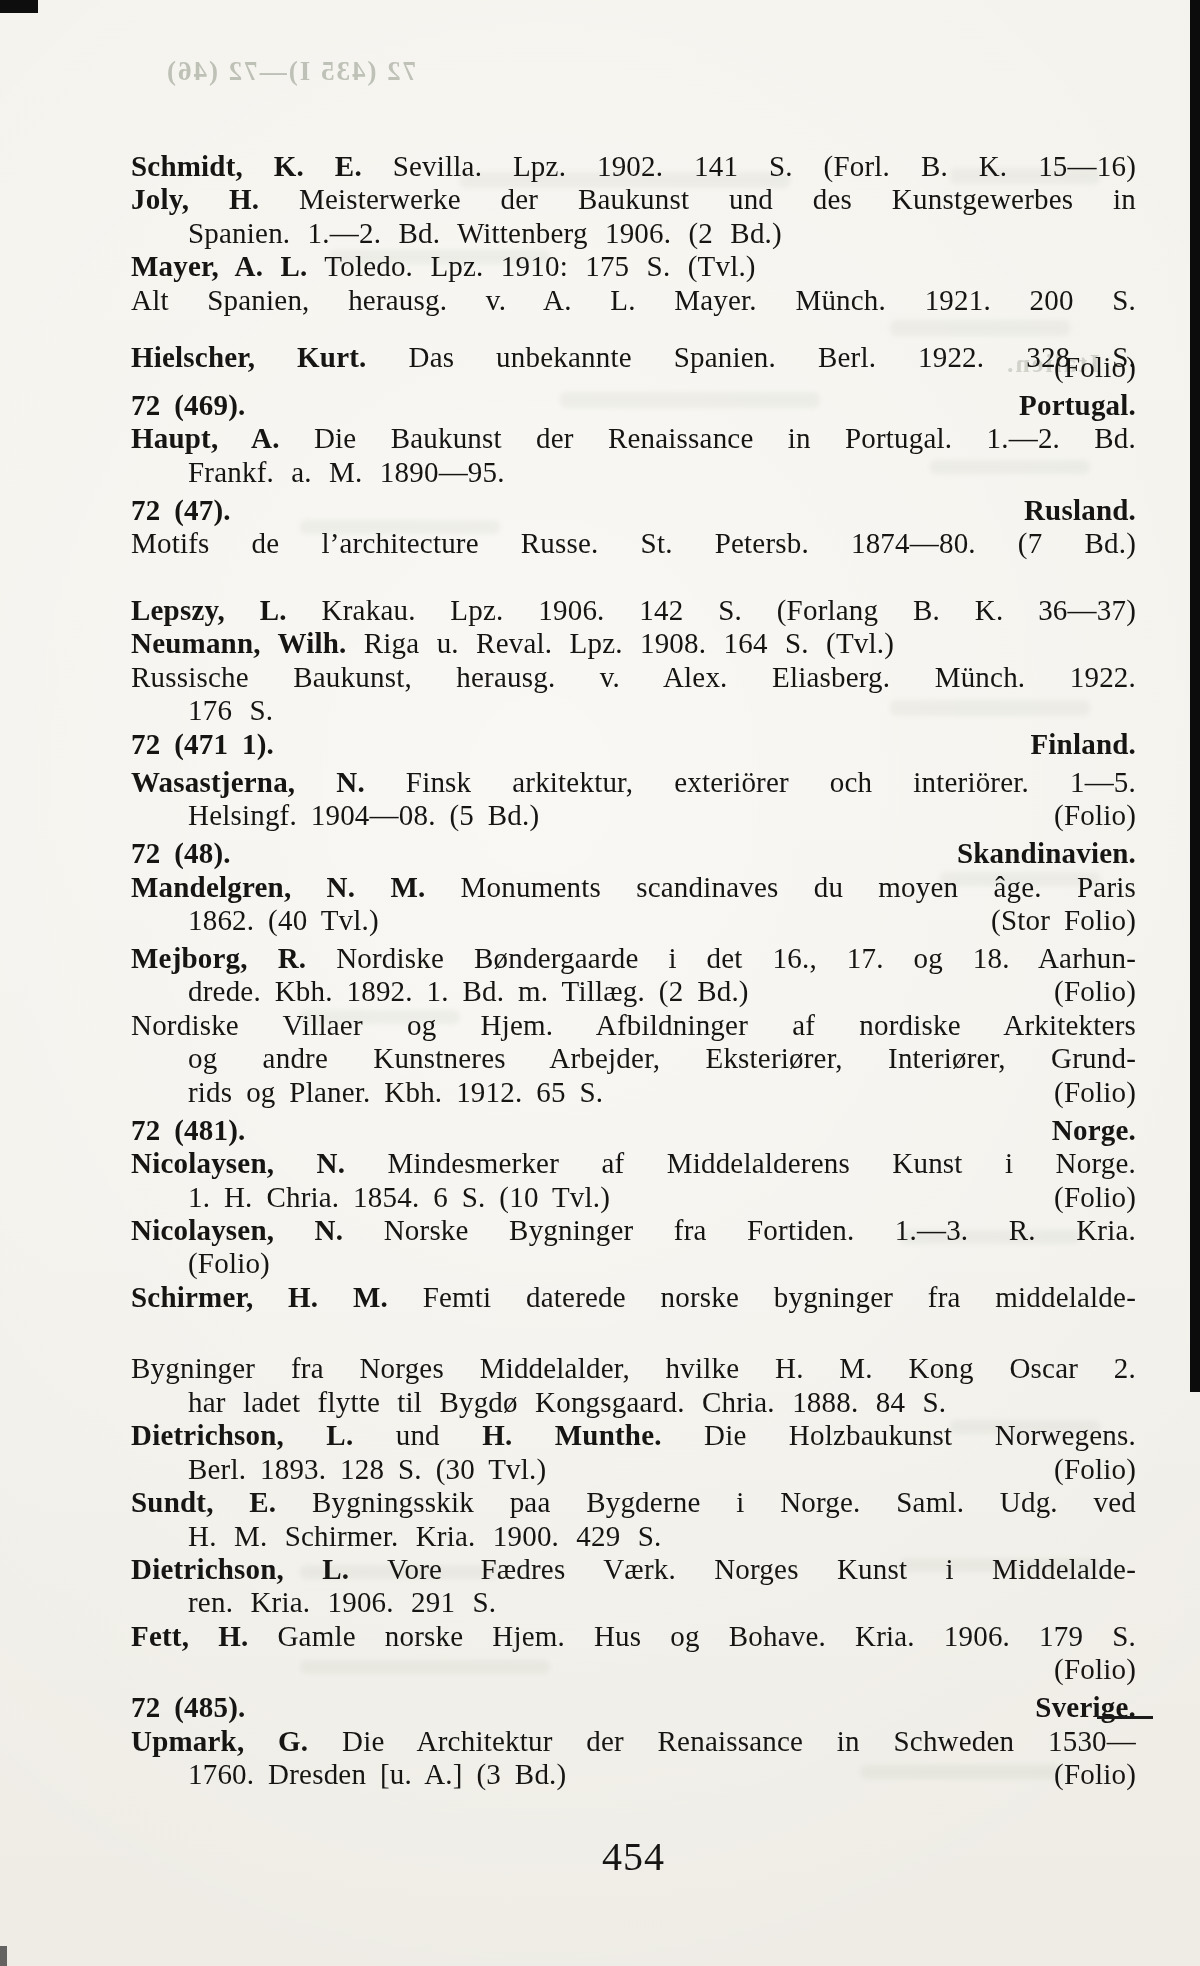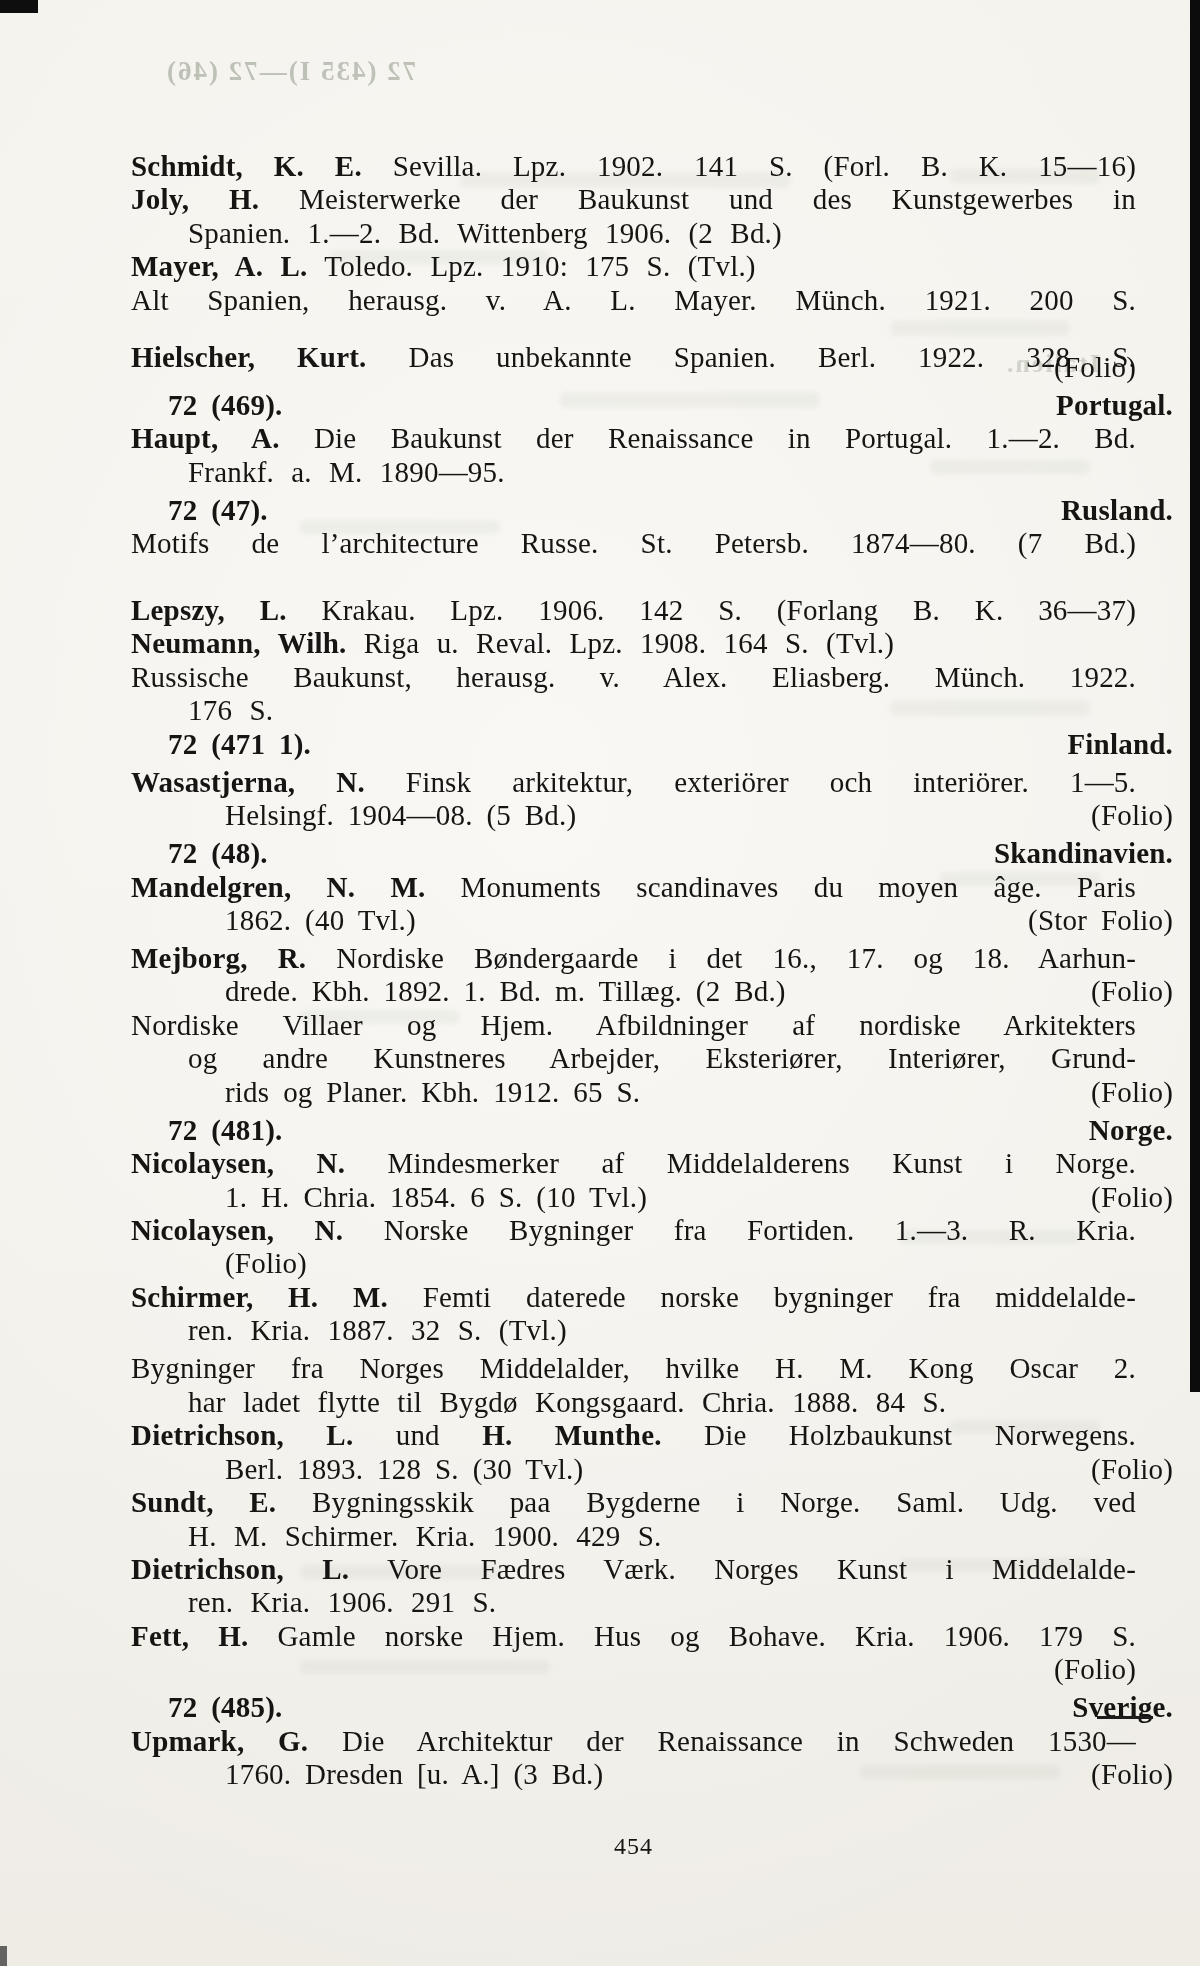--- a/index.html
+++ b/index.html
@@ -17,28 +17,28 @@
   .textblock{position:absolute;left:131px;top:0;width:1005px;height:1966px;}
   .row{
     position:absolute;left:0;width:1005px;height:34px;
     font-size:29px;line-height:33px;
     letter-spacing:.2px;
     text-rendering:optimizeLegibility;
   }
   .row .b{font-weight:bold;}
   .just{text-align:justify;text-align-last:justify;word-spacing:.08em;}
   .plain{text-align:left;word-spacing:.34em;}
-  .split{display:flex;justify-content:space-between;word-spacing:.22em;margin-left:37px;}
+  .split{display:flex;justify-content:space-between;word-spacing:.22em;}
   .ronly{display:flex;justify-content:flex-end;}
   .ind{padding-left:57px;width:948px;}
   .split.ind{width:948px;}
   .rpart{white-space:nowrap;}
   .pagenum{
     position:absolute;left:131px;top:1833px;width:1005px;
-    text-align:center;font-size:24px;letter-spacing:1px;
+    text-align:center;font-size:40px;letter-spacing:1px;
   }
   
   .ghost{
     position:absolute;transform:scaleX(-1);
     font-weight:bold;color:#87907f;opacity:.5;
     filter:blur(.7px);font-size:27px;letter-spacing:2px;white-space:nowrap;
   }
   .ghost-header{left:165px;top:56px;}
   .ghost-side{left:1005px;top:349px;font-size:26px;opacity:.32;}
   .smudge{
@@ -138,21 +138,20 @@
       <div class="row just" style="top: 1147.1px;"><span class="b">Nicolaysen, N.</span><span> Mindesmerker af Middelalderens Kunst i Norge.</span></div>
       <div class="row split ind" style="top: 1180.5px;">
         <span class="lpart"><span>1. H. Chria. 1854. 6 S. (10 Tvl.)</span></span>
         <span class="rpart">(Folio)</span>
       </div>
       <div class="row just" style="top: 1214px;"><span class="b">Nicolaysen, N.</span><span> Norske Bygninger fra Fortiden. 1.—3. R. Kria.</span></div>
       <div class="row split ind" style="top: 1247.4px;">
         <span class="rpart">(Folio)</span>
       </div>
       <div class="row just" style="top: 1280.9px;"><span class="b">Schirmer, H. M.</span><span> Femti daterede norske bygninger fra middelalde-</span></div>
-      <div class="row plain ind" style="top: 1314.3px;"><span>ren. Kria. 1887. 32 S. (Tvl.)</span></div>
       <div class="row just" style="top: 1352.3px;"><span>Bygninger fra Norges Middelalder, hvilke H. M. Kong Oscar 2.</span></div>
       <div class="row plain ind" style="top: 1385.7px;"><span>har ladet flytte til Bygdø Kongsgaard. Chria. 1888. 84 S.</span></div>
       <div class="row just" style="top: 1419.2px;"><span class="b">Dietrichson, L.</span><span> und </span><span class="b">H. Munthe.</span><span> Die Holzbaukunst Norwegens.</span></div>
       <div class="row split ind" style="top: 1452.6px;">
         <span class="lpart"><span>Berl. 1893. 128 S. (30 Tvl.)</span></span>
         <span class="rpart">(Folio)</span>
       </div>
       <div class="row just" style="top: 1486.1px;"><span class="b">Sundt, E.</span><span> Bygningsskik paa Bygderne i Norge. Saml. Udg. ved</span></div>
       <div class="row plain ind" style="top: 1519.5px;"><span>H. M. Schirmer. Kria. 1900. 429 S.</span></div>
       <div class="row just" style="top: 1553px;"><span class="b">Dietrichson, L.</span><span> Vore Fædres Værk. Norges Kunst i Middelalde-</span></div>

